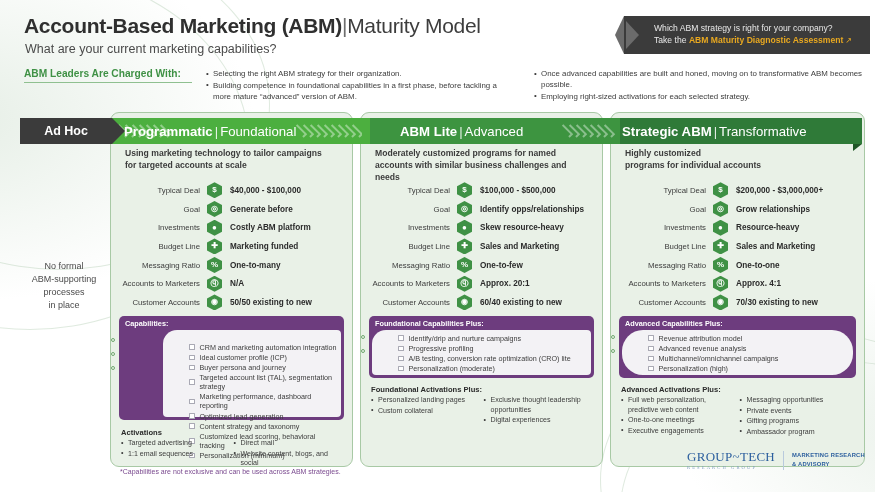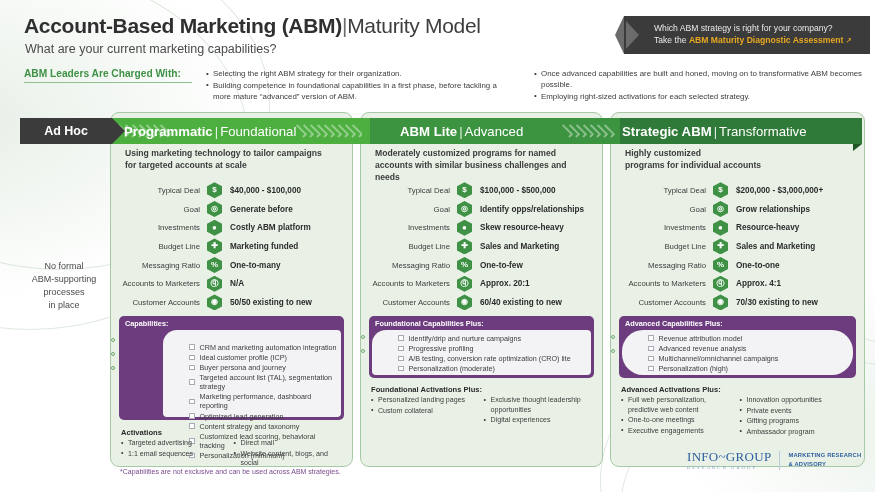--- a/index.html
+++ b/index.html
@@ -629,21 +629,21 @@
       </div>
       <div class="act">
         <div class="act-title">Advanced Activations Plus:</div>
         <div class="act-cols">
           <ul>
             <li>Full web personalization, predictive web content</li>
             <li>One-to-one meetings</li>
             <li>Executive engagements</li>
           </ul>
           <ul>
-            <li>Innovation opportunities</li>
+            <li>Messaging opportunities</li>
             <li>Private events</li>
             <li>Gifting programs</li>
             <li>Ambassador program</li>
           </ul>
         </div>
       </div>
       <div class="conn" style="left: 0px; top: 222px;"></div>
       <div class="conn" style="left: 0px; top: 236px;"></div>
     </div>
 
@@ -696,21 +696,21 @@
       <div class="chev" style="left: 23px;"></div>
       <div class="chev" style="left: 30px;"></div>
       <div class="chev" style="left: 37px;"></div>
       <div class="chev" style="left: 44px;"></div>
     </div>
 
   <div class="footnote">*Capabilities are not exclusive and can be used across ABM strategies.</div>
 
   <div class="logo">
     <div>
-      <div class="logo-main">INFO~GROUP</div>
+      <div class="logo-main">GROUP~TECH</div>
       <div class="logo-sub">RESEARCH GROUP</div>
     </div>
     <div class="logo-div"></div>
     <div class="logo-right">
       <div>MARKETING RESEARCH</div>
       <div>&amp; ADVISORY</div>
     </div>
   </div>
 
 </div>

